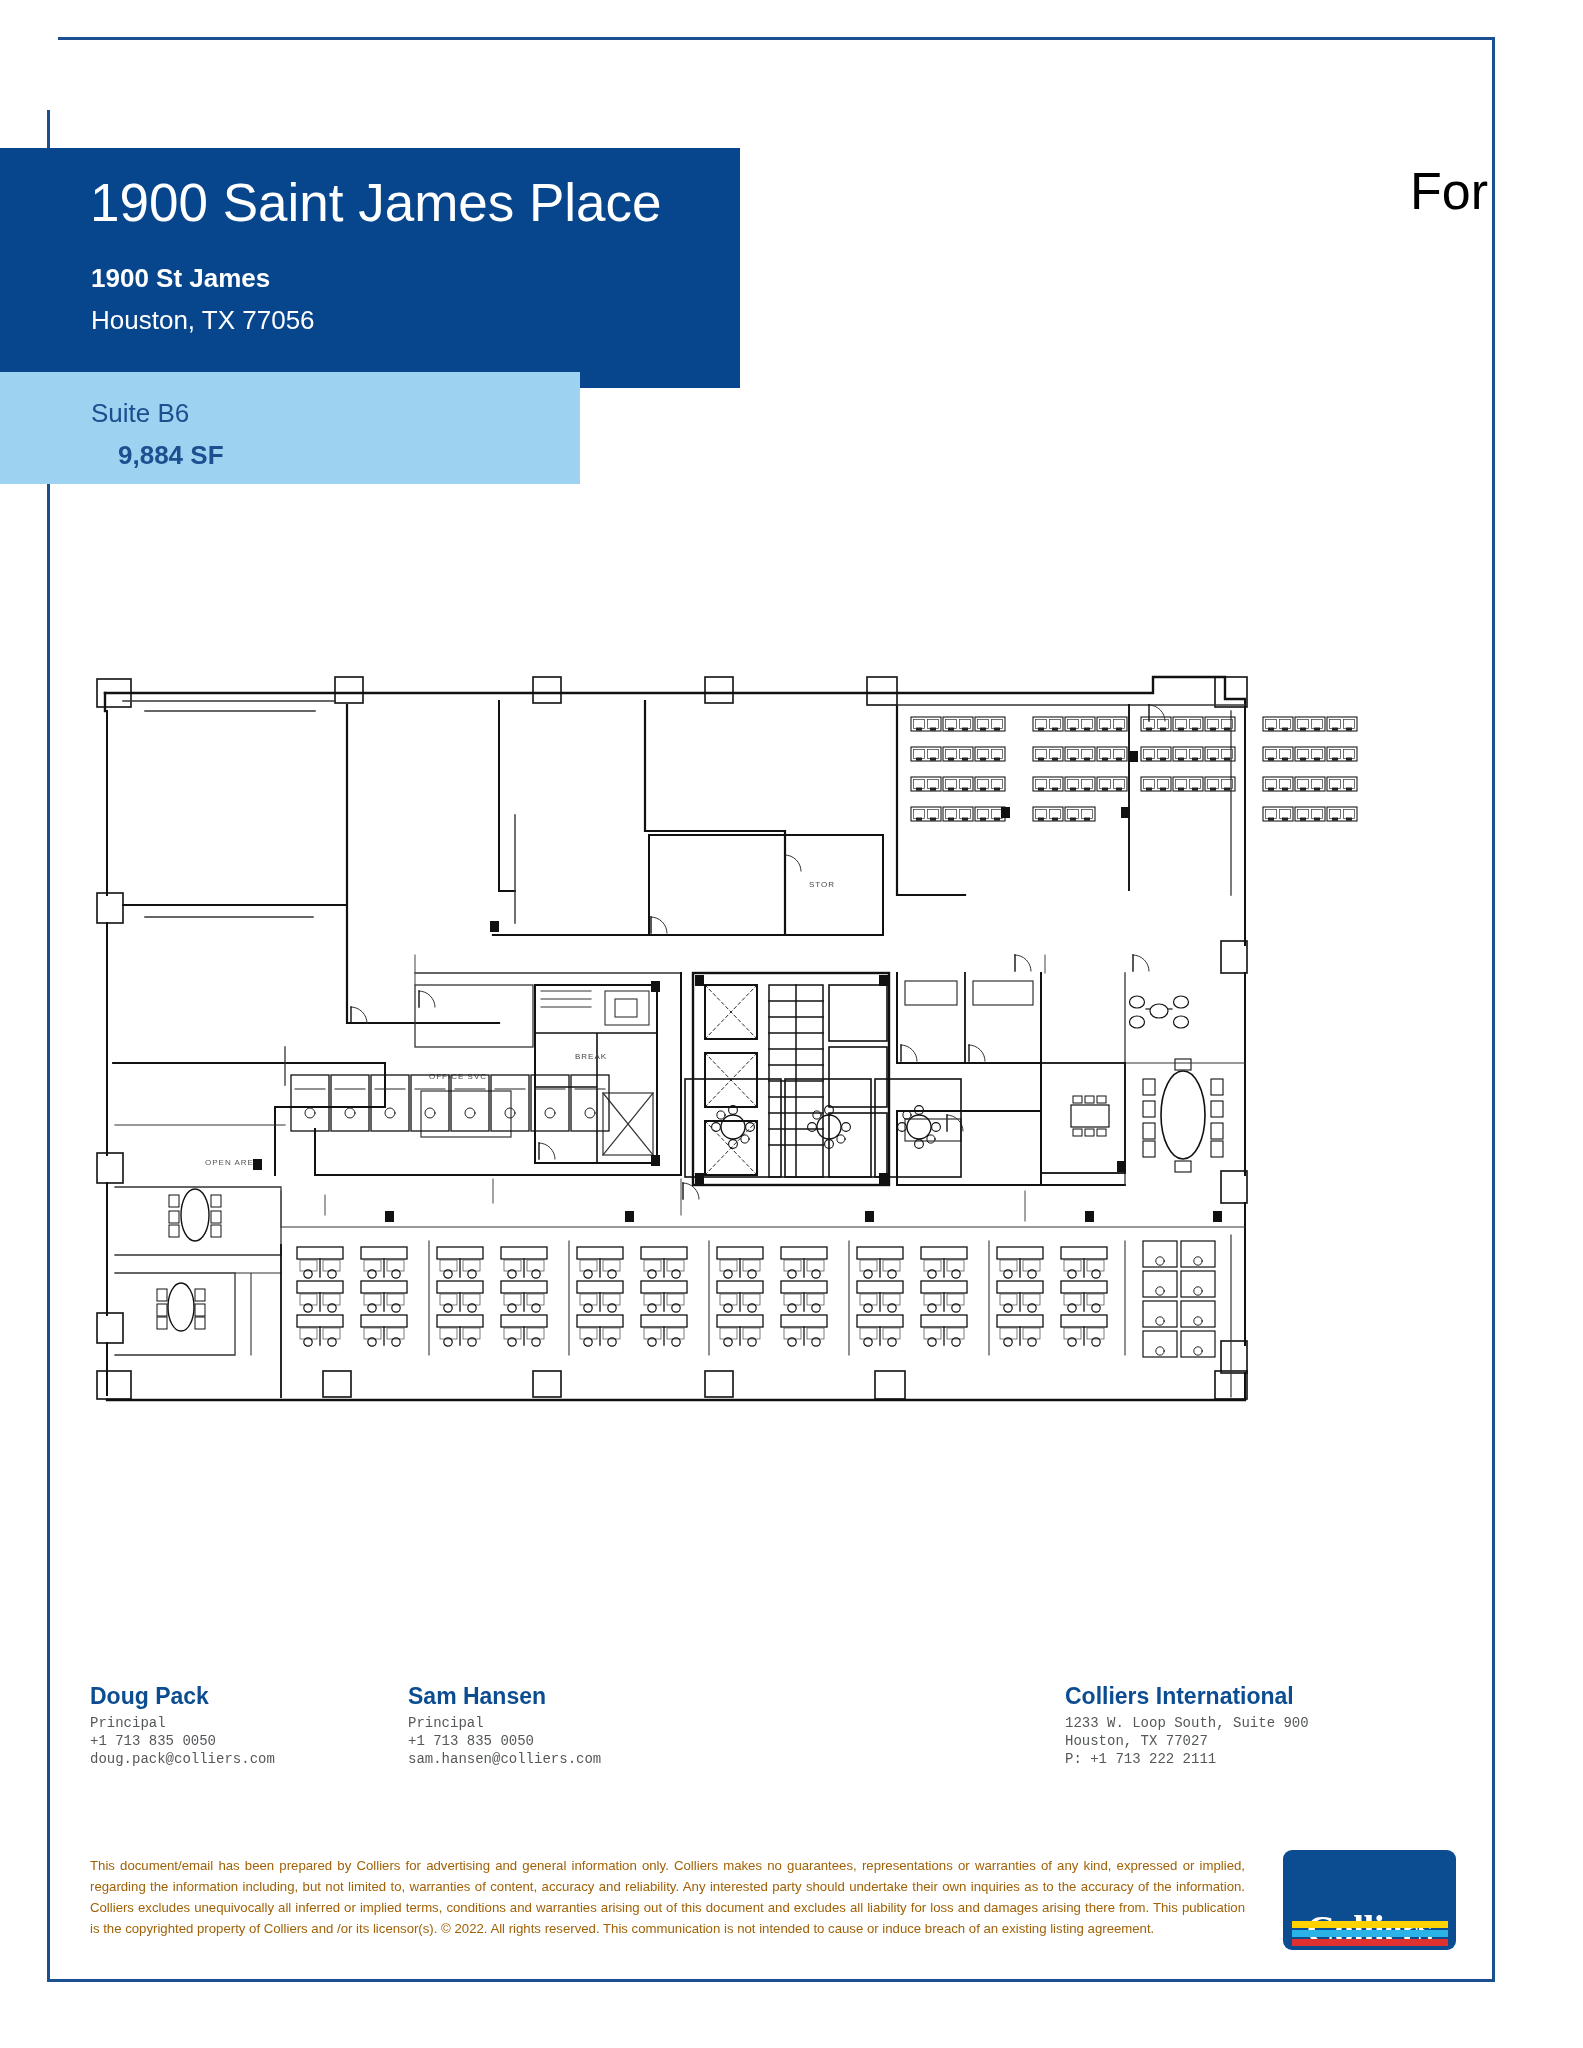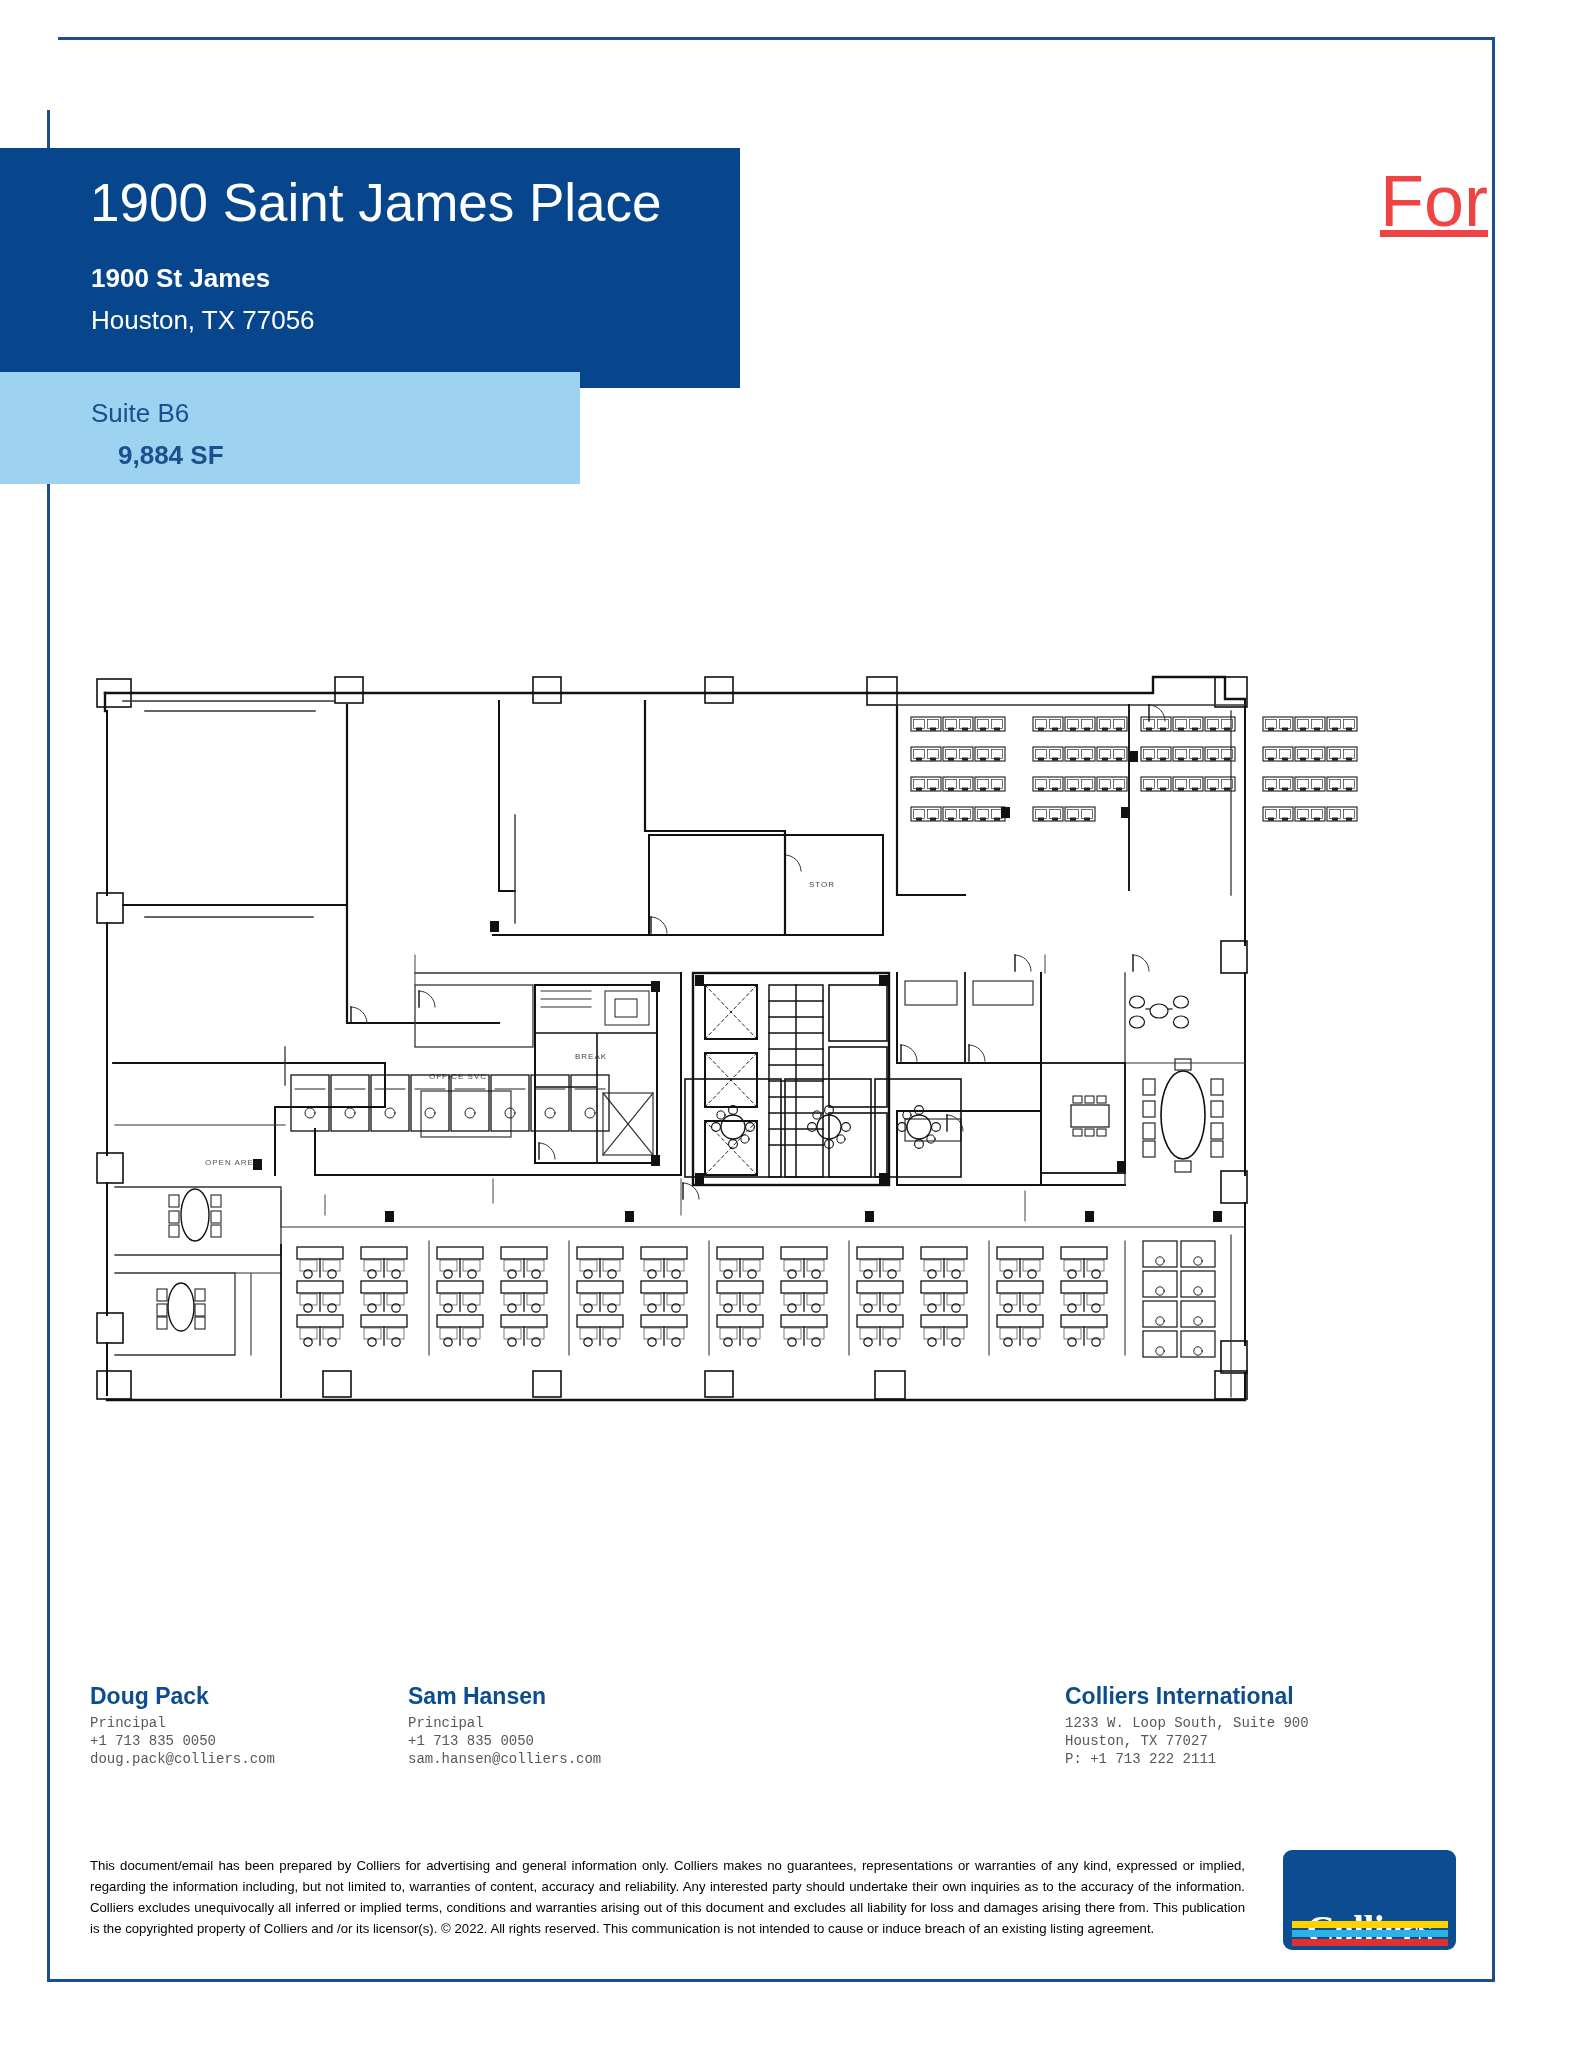--- a/index.html
+++ b/index.html
@@ -86,24 +86,23 @@
 
   
   #for-lease {
     position: absolute;
     right: 95px; top: 168px;
     text-align: right;
     line-height: 0.92;
   }
   #for-word {
     display: block;
-    font-size: 72px;
+    font-size: 52px;
     font-weight: 300;
-    color: #ef4444;
-    text-decoration: underline;
+    color: #000000;
   }
   #lease-word {
     display: block;
     font-size: 72px;
     font-weight: 700;
     color: #0C4C91;
     letter-spacing: -1px;
   }
 
   
@@ -137,21 +136,21 @@
     font-family: Liberation Mono, monospace;
   }
 
   
   #disclaimer {
     position: absolute;
     left: 90px; top: 1856px;
     width: 1155px;
     font-size: 13.2px;
     line-height: 1.58;
-    color: #000000;
+    color: #a16207;
     text-align: justify;
     font-weight: 300;
   }
 
   
   #logo {
     position: absolute;
     left: 1283px; top: 1850px;
     width: 173px; height: 100px;
     border-radius: 9px;

